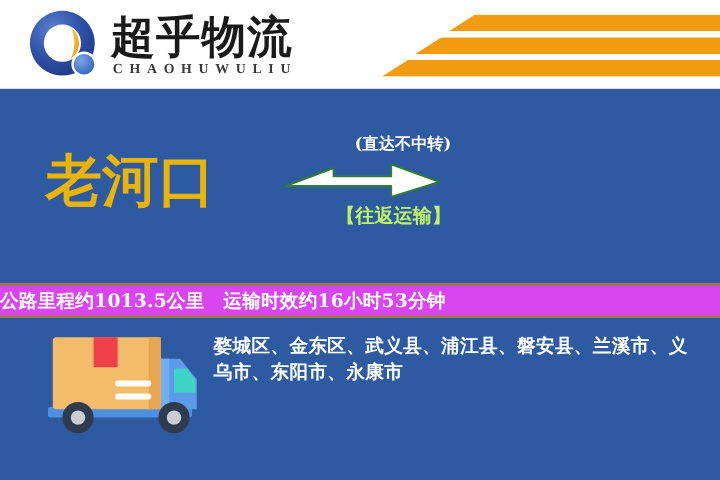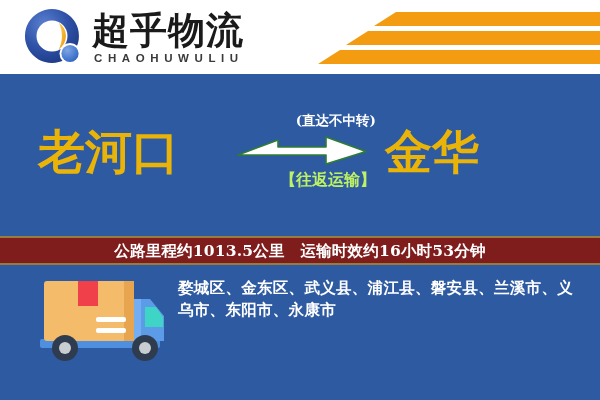--- a/index.html
+++ b/index.html
@@ -48,21 +48,21 @@
   #logo-cn {
     font-family: "DejaVu Serif", "Liberation Serif", serif;
     font-weight: 700;
     font-size: 37px;
     line-height: 40px;
     color: #1a1a1a;
     letter-spacing: 1px;
     white-space: nowrap;
   }
   #logo-en {
-    font-family: Liberation Sans, sans-serif;
+    font-family: Liberation Serif, serif;
     font-weight: 700;
     font-size: 11.5px;
     line-height: 14px;
     color: #3a3a3a;
     letter-spacing: 5.6px;
     margin-top: 1px;
     margin-left: 2px;
     white-space: nowrap;
   }
 
@@ -134,27 +134,27 @@
     line-height: 18px;
     color: #bef264;
     white-space: nowrap;
   }
 
   
   #info-bar {
     position: absolute;
     left: 0; top: 162px;
     width: 600px; height: 29px;
-    background: #7f1d1d;
+    background: #d946ef;
     border-top: 2px solid #9a7b3c;
     border-bottom: 2px solid #9a7b3c;
     box-sizing: border-box;
     display: flex;
     align-items: center;
-    justify-content: center;
+    justify-content: flex-start;
   }
   #info-bar-text {
     font-family: "DejaVu Serif", "Liberation Serif", serif;
     font-weight: 700;
     font-size: 15.5px;
     line-height: 20px;
     color: #ffffff;
     white-space: pre;
     letter-spacing: 0.2px;
   }
@@ -235,21 +235,20 @@
       <div id="arrow-block">
         <div id="arrow-top-label">(直达不中转)</div>
         <div id="arrow-icon">
           <svg width="136" height="34" viewBox="0 0 136 34" xmlns="http://www.w3.org/2000/svg">
             <path d="M4 22 L44 7 L44 14 L92 14 L92 4 L132 18.5 L92 31 L92 22 Z" fill="#ffffff" stroke="#2E7D32" stroke-width="1.6" stroke-linejoin="round"></path>
           </svg>
         </div>
         <div id="arrow-bottom-label">【往返运输】</div>
       </div>
 
-      <div class="city" id="city-dest">金华</div>
     </div>
 
     <div id="info-bar">
       <div id="info-bar-text">公路里程约1013.5公里　运输时效约16小时53分钟</div>
     </div>
 
     <div id="lower-area">
 
       <div id="truck-icon">
         <svg width="142" height="102" viewBox="0 0 142 102" xmlns="http://www.w3.org/2000/svg">

